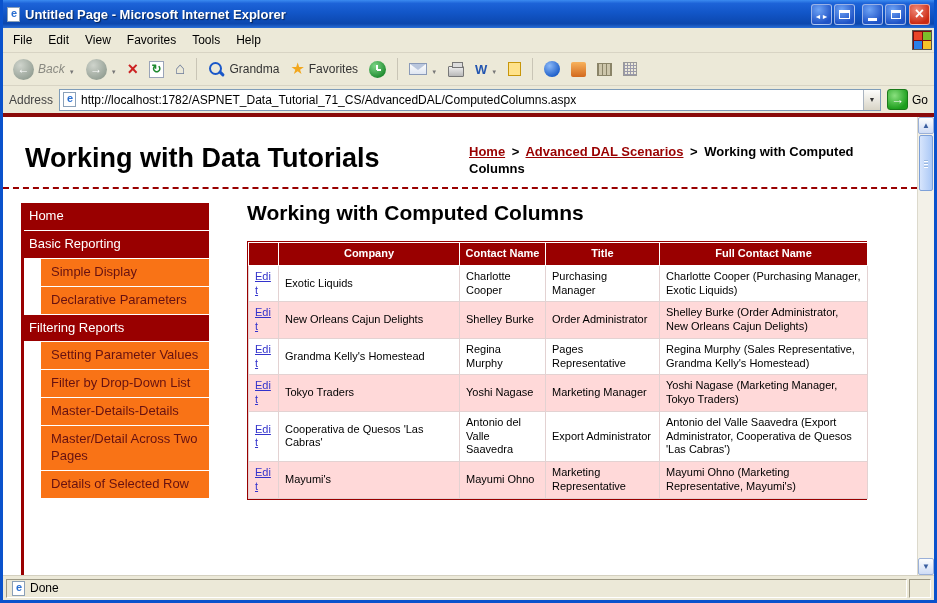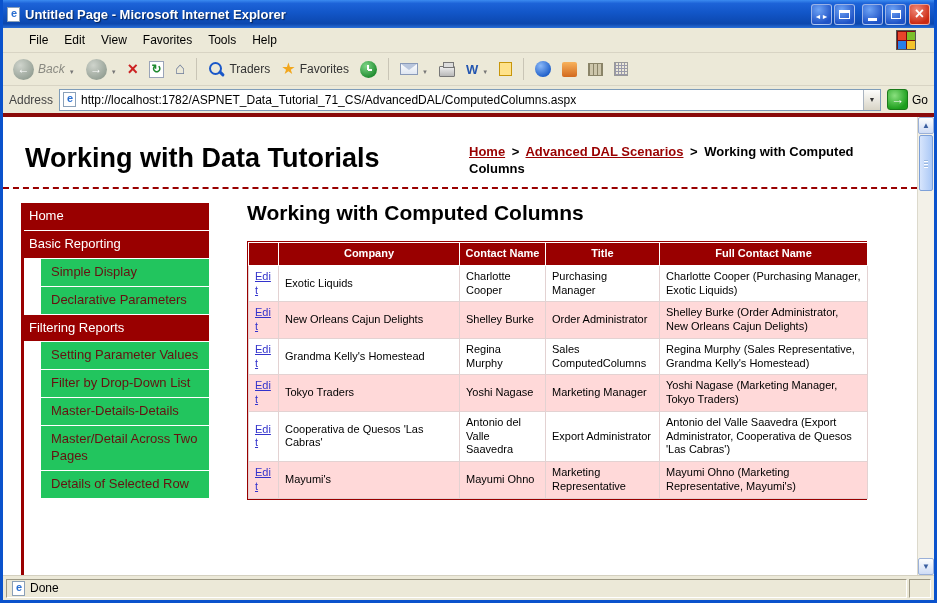--- a/index.html
+++ b/index.html
@@ -21,21 +21,21 @@
   .wbtn.red  { background:radial-gradient(circle at 35% 25%, #f08a7a, #cc2a12 75%); margin-left:1px; }
   .wbtn.gapleft { margin-left:5px; }
   .ico-arrows::before { content:"◄►"; color:#fff; font-size:7px; letter-spacing:0; }
   .ico-winsq { width:11px; height:9px; border:1px solid #fff; border-top:3px solid #fff; }
   .ico-min { width:9px; height:3px; background:#fff; margin-top:10px; }
   .ico-max { width:10px; height:9px; border:1px solid #fff; border-top:3px solid #fff; }
   .ico-close::before { content:"×"; color:#fff; font-size:16px; font-weight:bold; line-height:1; }
 
   
   .menubar { height:25px; flex:0 0 25px; background:#ece9d8; display:flex; align-items:center;
-             padding:0 18px; border-bottom:1px solid #d8d4c4; }
+             padding:0 2px; border-bottom:1px solid #d8d4c4; }
   .menu-item { font-size:12px; color:#000; padding:3px 8px; cursor:default; }
   .winlogo { margin-left:auto; width:20px; height:20px; background:#7a0c0c; border:1px solid #555;
              display:grid; grid-template-columns:8px 8px; grid-template-rows:8px 8px; gap:1px;
              padding:1px; }
   .winlogo i { display:block; }
   .winlogo i:nth-child(1){background:#e8442a;} .winlogo i:nth-child(2){background:#7cbf2a;}
   .winlogo i:nth-child(3){background:#2a7fe8;} .winlogo i:nth-child(4){background:#f4c32a;}
 
   
   .toolbar { height:33px; flex:0 0 33px; background:#ece9d8; display:flex; align-items:center;
@@ -121,21 +121,21 @@
   .bc-sep { color:#000; margin:0 3px; }
 
   .page-body { position:relative; height:401px; overflow:hidden; }
 
   
   .nav-vline { position:absolute; left:18px; top:14px; width:3px; height:379px; background:#990000; }
   .nav-dash-bottom { position:absolute; left:18px; top:391px; width:188px; border-top:2px dashed #990000; }
   .sidebar { position:absolute; left:18px; top:14px; width:188px; }
   .nav-item { font-size:13px; line-height:1.3; padding:5px 8px; margin-bottom:1px; cursor:pointer; }
   .nav-item.section { background:#990000; color:#fff; }
-  .nav-item.sub { margin-left:20px; background:#22c55e; color:#661111; padding-left:10px; }
+  .nav-item.sub { margin-left:20px; background:#f97316; color:#661111; padding-left:10px; }
 
   
   .main-area { position:absolute; left:244px; top:12px; width:621px; }
   .page-heading { font-size:21px; font-weight:bold; color:#000; margin-bottom:16px; }
   .gridwrap { border:1px solid #990000; width:620px; }
   table.grid { width:100%; border-collapse:collapse; font-size:11px; table-layout:fixed; }
   table.grid th { background:#990000; color:#fff; font-weight:bold; text-align:center;
                   padding:4px 5px; border:1px solid #fff; line-height:1.25; }
   table.grid td { padding:4px 6px; border:1px solid #e3d2d2; vertical-align:middle; color:#000;
                   line-height:1.25; word-wrap:break-word; }
@@ -229,21 +229,21 @@
       </span>
     <span class="tbtn">
         <span class="refresh-page"></span>
       </span>
     <span class="tbtn">
         <span class="home-ico"></span>
       </span>
     <span class="tb-sep"></span>
     <span class="tbtn">
       <span class="search-ico"></span>
-      <span class="tb-label">Traders</span>
+      <span class="tb-label">Grandma</span>
     </span>
     <span class="tbtn">
       <span class="star-ico"></span>
       <span class="tb-label">Favorites</span>
     </span>
     <span class="tbtn">
         <span class="hist-ico"></span>
       </span>
     <span class="tb-sep"></span>
     <span class="tbtn">
@@ -354,21 +354,21 @@
                   <td><a class="edit-link">Edit</a></td>
                   <td>New Orleans Cajun Delights</td>
                   <td>Shelley Burke</td>
                   <td>Order Administrator</td>
                   <td>Shelley Burke (Order Administrator, New Orleans Cajun Delights)</td>
                 </tr>
                 <tr>
                   <td><a class="edit-link">Edit</a></td>
                   <td>Grandma Kelly's Homestead</td>
                   <td>Regina Murphy</td>
-                  <td>Sales ComputedColumns</td>
+                  <td>Pages Representative</td>
                   <td>Regina Murphy (Sales Representative, Grandma Kelly's Homestead)</td>
                 </tr>
                 <tr>
                   <td><a class="edit-link">Edit</a></td>
                   <td>Tokyo Traders</td>
                   <td>Yoshi Nagase</td>
                   <td>Marketing Manager</td>
                   <td>Yoshi Nagase (Marketing Manager, Tokyo Traders)</td>
                 </tr>
                 <tr>

